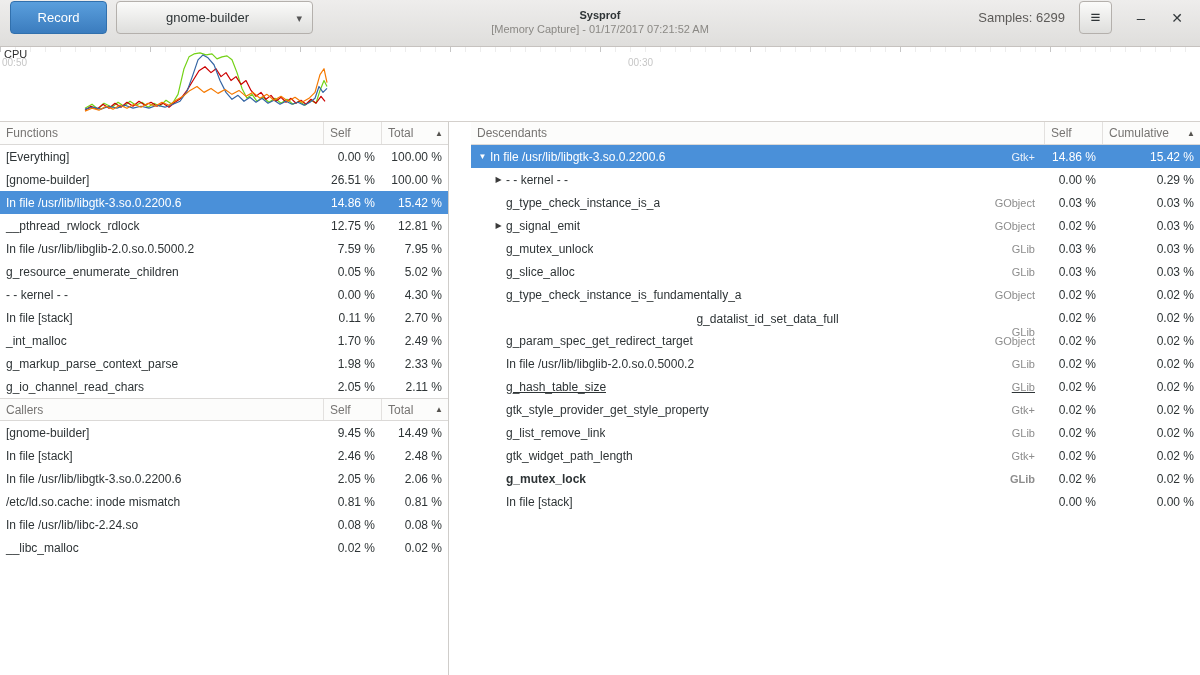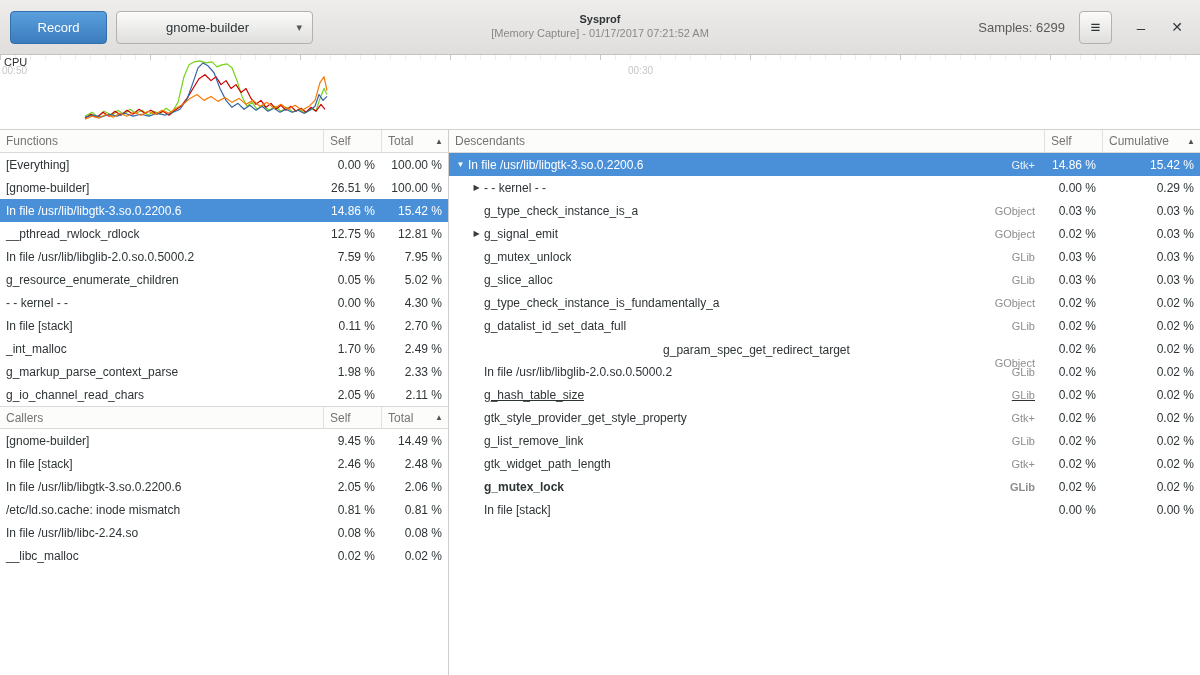--- a/index.html
+++ b/index.html
@@ -1,20 +1,20 @@
 <!DOCTYPE html>
 <html><head>
 <meta charset="utf-8">
 <style>
   * { margin:0; padding:0; box-sizing:border-box; }
   html,body { width:1200px; height:675px; overflow:hidden; background:#fff;
               font-family:"Liberation Sans","DejaVu Sans",sans-serif; color:#2e3436; }
 
   
-  .headerbar { position:relative; height:55px; display:flex; align-items:center;
+  .headerbar { position:relative; height:47px; display:flex; align-items:flex-end;
                padding:12px 10px; background:linear-gradient(#eeedec,#dfdedc);
                border-bottom:1px solid #c6c2bf; }
   .record-btn { width:97px; height:33px; border-radius:4px; font-size:13px; color:#fff;
                 background:linear-gradient(#5a9fdd,#3b7cbe); border:1px solid #3170ad;
                 cursor:pointer; }
   .process-dropdown { position:relative; width:197px; height:33px; margin-left:9px;
                       border-radius:4px; border:1px solid #b4b0ac; font-size:13px;
                       background:linear-gradient(#fbfbfa,#dededc); color:#2e3436; cursor:pointer; }
   .pd-label { display:inline-block; width:100%; text-align:center; padding-right:14px; }
   .pd-arrow { position:absolute; right:10px; top:50%; transform:translateY(-50%);
@@ -45,21 +45,21 @@
   .time-label.t30 { left:628px; }
   .cpu-graph svg { position:absolute; inset:0; width:100%; height:100%; }
 
   
   .main { display:flex; height:553px; background:#fff; }
   .left-pane { width:448px; display:flex; flex-direction:column; }
   .splitter { width:1px; background:#cfcdca; cursor:col-resize; }
   .right-pane { flex:1; display:flex; flex-direction:column; overflow:hidden; }
 
   .grid-left  { display:grid; grid-template-columns:1fr 58px 67px; }
-  .grid-right { display:grid; grid-template-columns:1fr 58px 98px; }
+  .grid-right { display:grid; grid-template-columns:1fr 58px 98px;margin-left:22px; }
 
   .thead { height:23px; background:#fcfcfb; border-bottom:1px solid #dbd9d7;
            font-size:12px; color:#767472; flex:0 0 23px; }
   .thead.callers-head { border-top:1px solid #dbd9d7; }
   .th { display:flex; align-items:center; justify-content:space-between;
         padding:0 5px 0 6px; overflow:hidden; white-space:nowrap; cursor:pointer; }
   .th + .th { border-left:1px solid #e3e1df; }
   .sort-arrow { font-size:8px; color:#55534f; margin-left:4px; }
 
   .tbody { flex:0 0 auto; }
@@ -291,30 +291,30 @@
         <div class="trow grid-right">
           <span class="c-name" style="padding-left: 20px;">
             <span class="expander"></span>
             <span class="fn-label">g_type_check_instance_is_fundamentally_a</span>
             <span class="badge">GObject</span>
           </span>
           <span class="c-num">0.02 %</span>
           <span class="c-num">0.02 %</span>
         </div>
         <div class="trow grid-right">
-          <span class="c-name" style="padding-left: 20px;">
+          <span class="c-name" style="padding-left: 20px; flex-direction: column;">
             <span class="expander"></span>
             <span class="fn-label">g_datalist_id_set_data_full</span>
             <span class="badge">GLib</span>
           </span>
           <span class="c-num">0.02 %</span>
           <span class="c-num">0.02 %</span>
         </div>
         <div class="trow grid-right">
-          <span class="c-name" style="padding-left: 20px; flex-direction: column;">
+          <span class="c-name" style="padding-left: 20px;">
             <span class="expander"></span>
             <span class="fn-label">g_param_spec_get_redirect_target</span>
             <span class="badge">GObject</span>
           </span>
           <span class="c-num">0.02 %</span>
           <span class="c-num">0.02 %</span>
         </div>
         <div class="trow grid-right">
           <span class="c-name" style="padding-left: 20px;">
             <span class="expander"></span>

